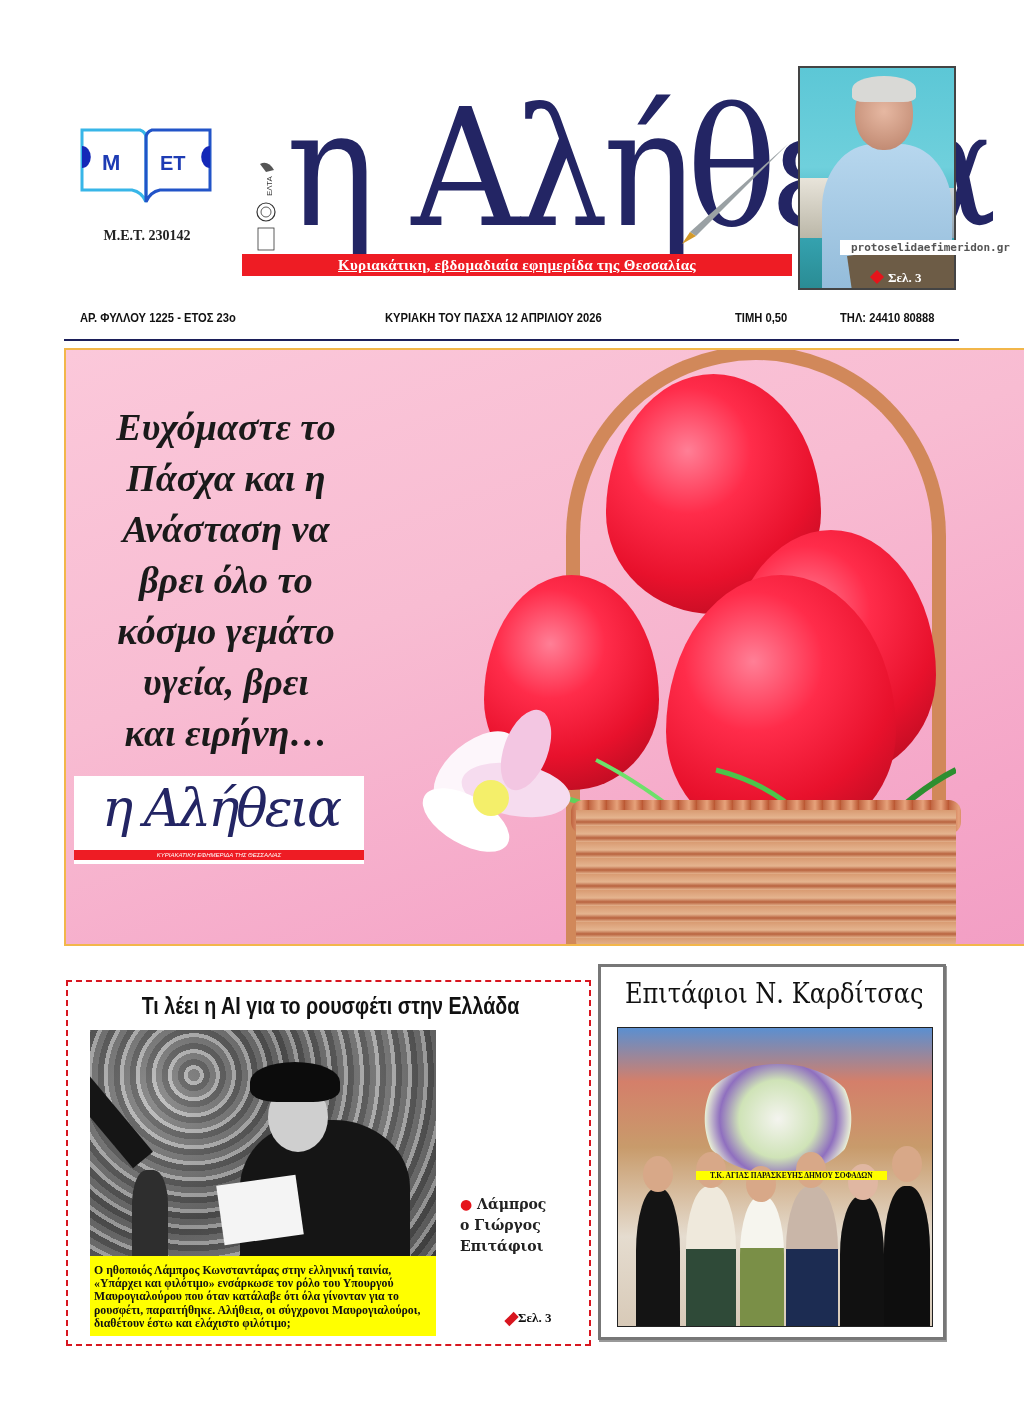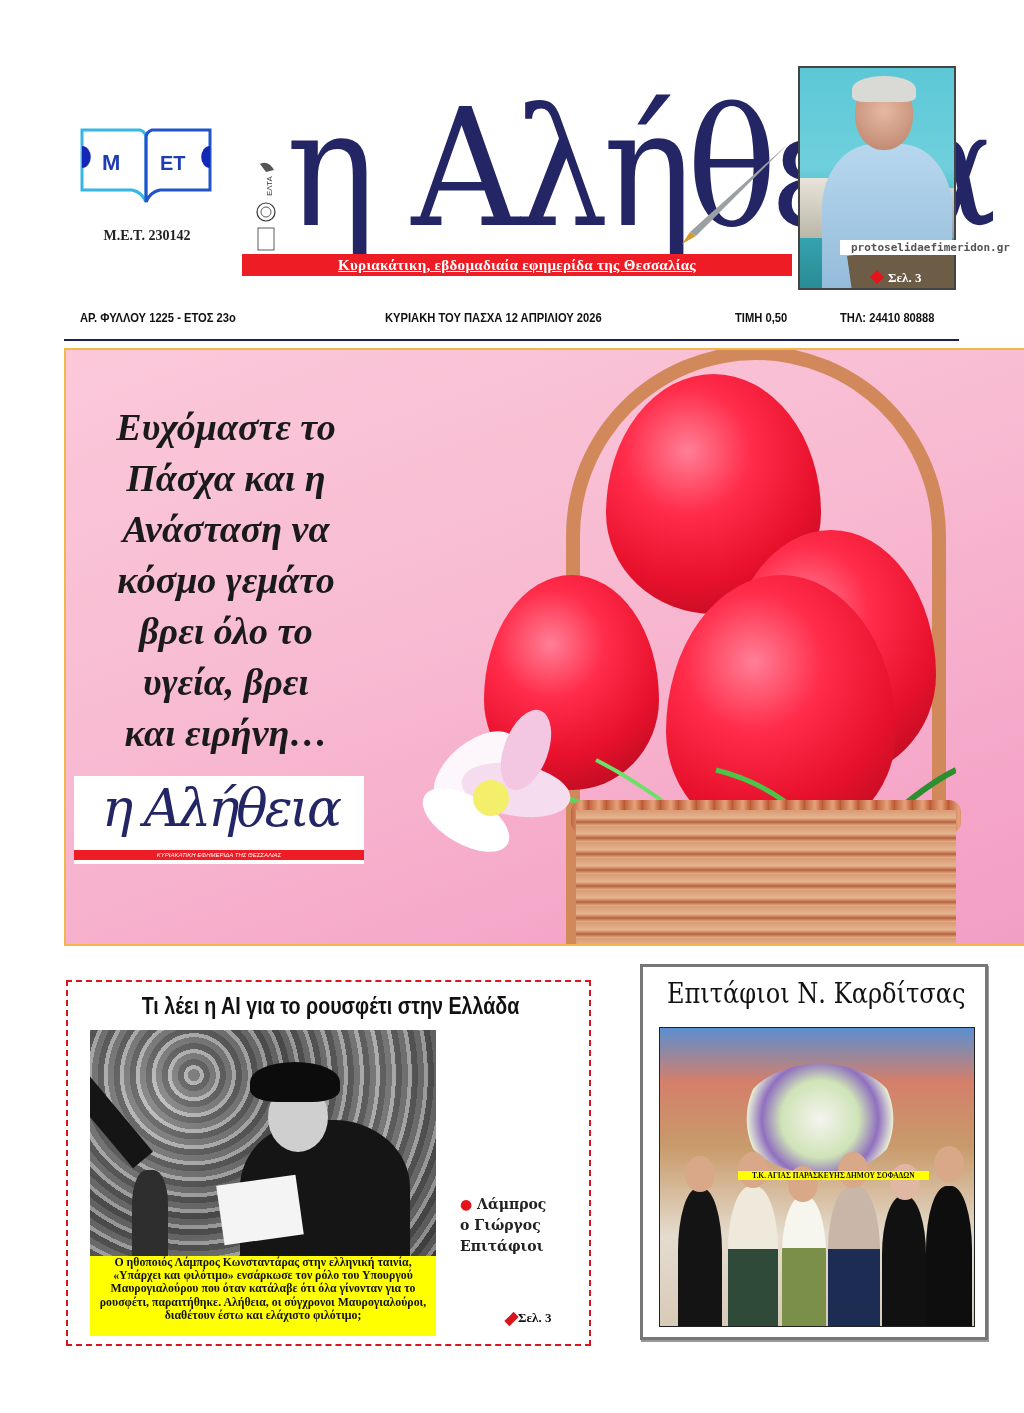--- a/index.html
+++ b/index.html
@@ -58,28 +58,28 @@
   #ai-headline { left:0; top:10px; width:525px; text-align:center; font-family:"Liberation Sans", sans-serif; font-weight:bold; font-size:24px; color:#111; transform:scaleX(0.82); transform-origin:center top; white-space:nowrap; }
   #ai-photo { left:22px; top:48px; width:346px; height:226px; overflow:hidden;
     background: radial-gradient(circle at 20% 30%, #b9b9b9, #555 40%, #8c8c8c 70%, #333 100%); }
   #ai-photo .trees { position:absolute; inset:0; background: repeating-radial-gradient(circle at 30% 20%, #6a6a6a 0 6px, #c8c8c8 6px 10px, #3d3d3d 10px 16px); opacity:0.55; }
   #ai-photo .man-body { position:absolute; left:150px; top:90px; width:170px; height:150px; background:#151515; border-radius:45% 45% 0 0; }
   #ai-photo .man-head { position:absolute; left:178px; top:52px; width:60px; height:70px; border-radius:50%; background:#cfcfcf; }
   #ai-photo .man-hat { position:absolute; left:160px; top:32px; width:90px; height:40px; background:#0c0c0c; border-radius:50% 50% 30% 30%; }
   #ai-photo .arm { position:absolute; left:40px; top:20px; width:26px; height:110px; background:#151515; transform:rotate(-40deg); transform-origin:bottom; }
   #ai-photo .paper { position:absolute; left:130px; top:150px; width:80px; height:60px; background:#f4f4f4; transform:rotate(-8deg); }
   #ai-photo .bystander { position:absolute; left:42px; top:140px; width:36px; height:86px; background:#2e2e2e; border-radius:40% 40% 0 0; }
-  #ai-caption { left:22px; top:274px; width:346px; height:80px; background:#ffff00; color:#111; font-family:"Liberation Serif", serif; font-weight:bold; font-size:11.8px; line-height:13.2px; text-align:center; padding:0 4px; box-sizing:border-box; }
+  #ai-caption { left:22px; top:274px; width:346px; height:80px; background:#ffff00; color:#111; font-family:"Liberation Serif", serif; font-weight:bold; font-size:11.8px; line-height:13.2px; padding:8px 4px; box-sizing:border-box; }
   #ai-byline { left:392px; top:212px; width:110px; text-align:left; font-family:"DejaVu Serif", serif; font-weight:bold; font-size:14px; line-height:21px; color:#222; }
   #ai-byline .dot { color:#e5141b; }
   #ai-page-ref { left:450px; top:328px; font-family:"Liberation Serif", serif; font-weight:bold; font-size:13px; color:#111; }
   #ai-diamond { left:439px; top:331px; width:9px; height:12px; background:#d8151f; transform:rotate(45deg) scale(0.8,1.1); }
 
   
-  #epi-box { left:640px; top:964px; width:348px; height:376px; border:3px solid #777; box-sizing:border-box; background:#fff; box-shadow:1px 2px 0 #999; }
+  #epi-box { left:598px; top:964px; width:348px; height:376px; border:3px solid #777; box-sizing:border-box; background:#fff; box-shadow:1px 2px 0 #999; }
   #epi-title { left:0; top:10px; width:342px; text-align:center; font-family:"DejaVu Serif", serif; font-size:28px; color:#111; transform:scaleX(0.86); transform-origin:center top; white-space:nowrap; }
   #epi-photo { left:16px; top:60px; width:314px; height:298px; border:1px solid #222; overflow:hidden;
     background: linear-gradient(180deg, #5b8fd0 0%, #d47f6a 18%, #c89b6b 40%, #e5dccf 70%, #d8cab8 100%); }
   #epi-photo .flowers { position:absolute; left:80px; top:36px; width:160px; height:110px; border-radius:50%; background:radial-gradient(circle, #f4f4ef 0%, #cfe3b7 40%, #8f6fbf 60%, #e6ecd5 75%, transparent 76%); }
   .person { position:absolute; border-radius:45% 45% 0 0; }
   .p-head { position:absolute; width:30px; height:36px; border-radius:50%; background:#d8a888; }
   #epi-caption { left:95px; top:204px; background:#ffff00; color:#111; font-family:"Liberation Serif", serif; font-weight:bold; font-size:7.5px; padding:0 14px; white-space:nowrap; }
 </style>
 </head>
 <body>
@@ -148,22 +148,22 @@
     <ellipse cx="70" cy="90" rx="50" ry="28" fill="#fdf6fb" transform="rotate(-40 70 90)"></ellipse>
     <ellipse cx="110" cy="110" rx="55" ry="26" fill="#f6dcef" transform="rotate(10 110 110)"></ellipse>
     <ellipse cx="60" cy="140" rx="48" ry="24" fill="#ffffff" transform="rotate(30 60 140)"></ellipse>
     <ellipse cx="120" cy="70" rx="42" ry="22" fill="#f3c6e2" transform="rotate(-70 120 70)"></ellipse>
     <circle cx="85" cy="118" r="18" fill="#f4ef6a"></circle>
   </svg>
   <div id="easter-text" class="abs">
     <div>Ευχόμαστε το</div>
     <div>Πάσχα και η</div>
     <div>Ανάσταση να</div>
+    <div>βρει όλο το</div>
     <div>κόσμο γεμάτο</div>
-    <div>βρει όλο το</div>
     <div>υγεία, βρει</div>
     <div>και ειρήνη…</div>
   </div>
   <div id="logo-small" class="abs">
     <div id="logo-small-title" class="abs">η Αλήθεια</div>
     <div id="logo-small-bar" class="abs">ΚΥΡΙΑΚΑΤΙΚΗ ΕΦΗΜΕΡΙΔΑ ΤΗΣ ΘΕΣΣΑΛΙΑΣ</div>
   </div>
 </div>
 
 <div id="ai-article" class="abs">

